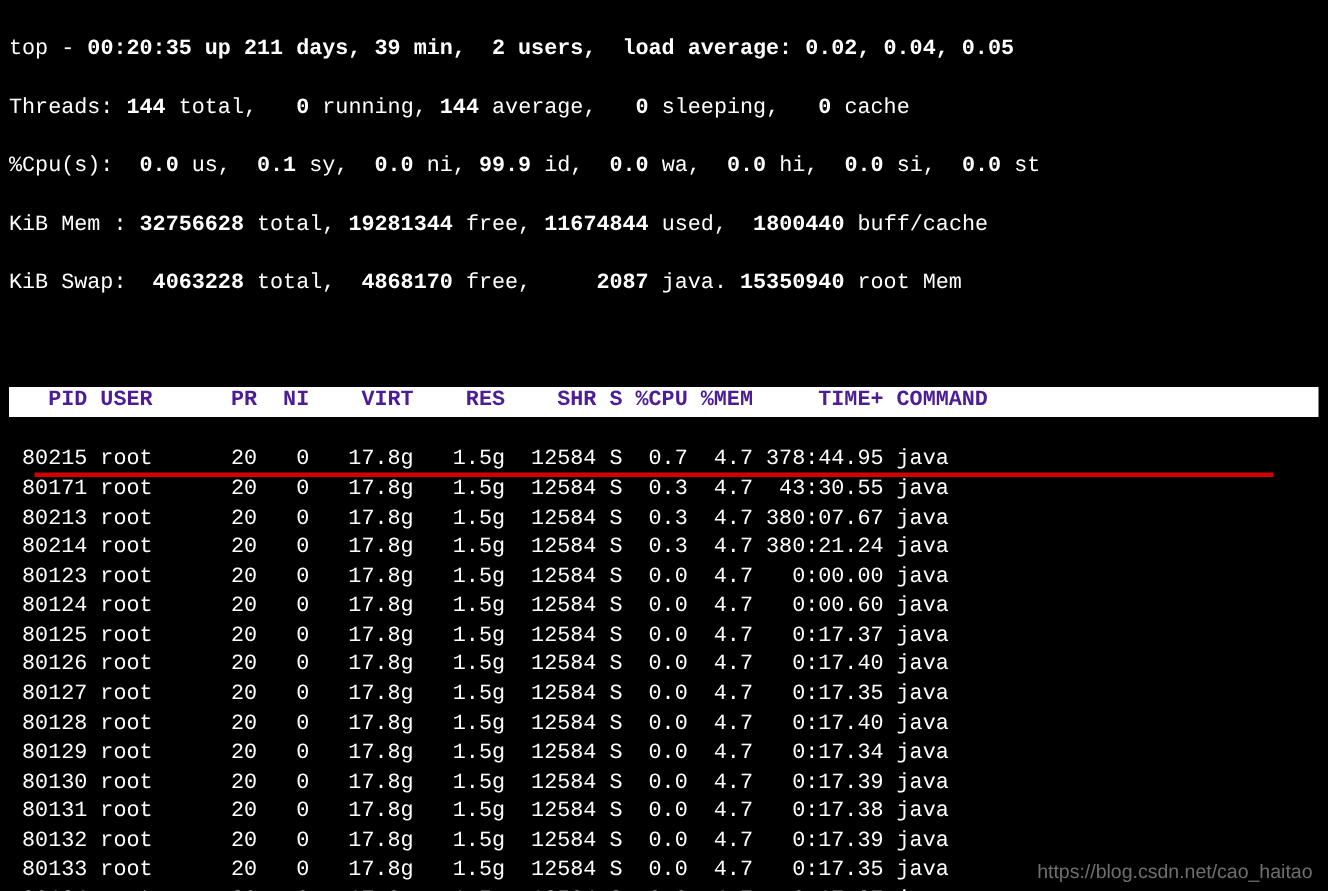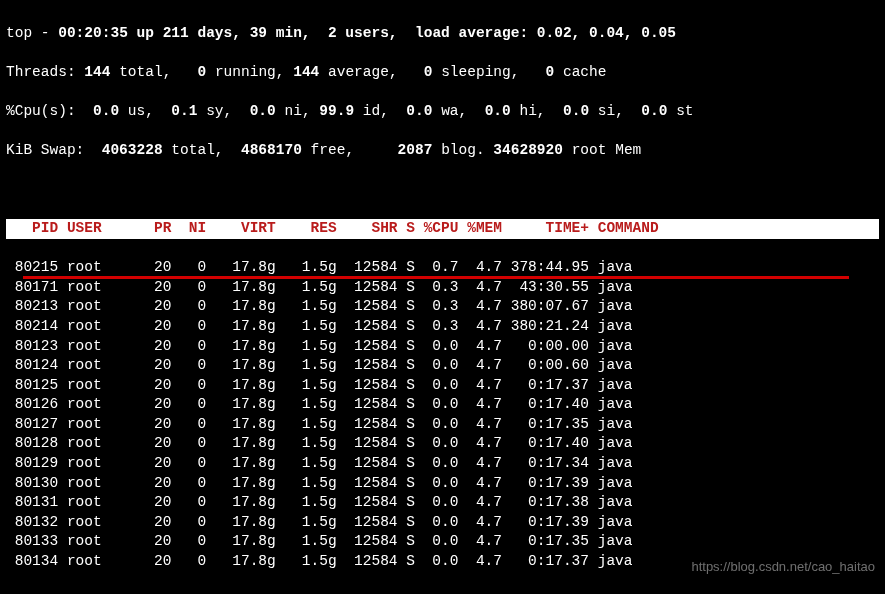--- a/index.html
+++ b/index.html
@@ -14,50 +14,51 @@
     height: 594px;
     overflow: hidden;
   }
   .term {
     padding: 4px 6px;
     white-space: pre;
   }
   .bold { font-weight: bold; }
   .hdr-row {
     background: #fff;
-    color: #b91c1c;
+    color: #4c1d95;
     font-weight: bold;
     display: block;
   }
   .row { display: block; position: relative; }
   .row.hl::after {
     content: "";
     position: absolute;
     left: 17px;
     right: 30px;
     bottom: -1px;
     height: 3px;
     background: #d30000;
   }
   .watermark {
     position: absolute;
     right: 10px;
-    bottom: 18px;
+    bottom: 4px;
     color: rgba(200,200,200,0.55);
     font-family: Arial, sans-serif;
     font-size: 13px;
     pointer-events: none;
   }
 </style>
 </head>
 <body>
 
 <div class="term">
 <span class="row"><span>top - </span><span class="bold">00:20:35 up 211 days, 39 min,  2 users,  load average: 0.02, 0.04, 0.05</span></span>
 <span class="row"><span>Threads: </span><span class="bold">144 </span><span>total,   </span><span class="bold">0 </span><span>running, </span><span class="bold">144 </span><span>average,   </span><span class="bold">0 </span><span>sleeping,   </span><span class="bold">0 </span><span>cache</span></span>
 <span class="row"><span>%Cpu(s):  </span><span class="bold">0.0 </span><span>us,  </span><span class="bold">0.1 </span><span>sy,  </span><span class="bold">0.0 </span><span>ni, </span><span class="bold">99.9 </span><span>id,  </span><span class="bold">0.0 </span><span>wa,  </span><span class="bold">0.0 </span><span>hi,  </span><span class="bold">0.0 </span><span>si,  </span><span class="bold">0.0 </span><span>st</span></span>
-<span class="row"><span>KiB Swap:  </span><span class="bold">4063228 </span><span>total,  </span><span class="bold">4868170 </span><span>free,     </span><span class="bold">2087 </span><span>blog. </span><span class="bold">34628920 </span><span>root Mem </span></span>
+<span class="row"><span>KiB Mem : </span><span class="bold">32756628 </span><span>total, </span><span class="bold">19281344 </span><span>free, </span><span class="bold">11674844 </span><span>used,  </span><span class="bold">1800440 </span><span>buff/cache</span></span>
+<span class="row"><span>KiB Swap:  </span><span class="bold">4063228 </span><span>total,  </span><span class="bold">4868170 </span><span>free,     </span><span class="bold">2087 </span><span>java. </span><span class="bold">15350940 </span><span>root Mem </span></span>
 <span class="row"> </span>
 <span class="hdr-row">   PID USER      PR  NI    VIRT    RES    SHR S %CPU %MEM     TIME+ COMMAND         </span>
 <div id="rows"><span class="row hl"> 80215 root      20   0   17.8g   1.5g  12584 S  0.7  4.7 378:44.95 java</span><span class="row"> 80171 root      20   0   17.8g   1.5g  12584 S  0.3  4.7  43:30.55 java</span><span class="row"> 80213 root      20   0   17.8g   1.5g  12584 S  0.3  4.7 380:07.67 java</span><span class="row"> 80214 root      20   0   17.8g   1.5g  12584 S  0.3  4.7 380:21.24 java</span><span class="row"> 80123 root      20   0   17.8g   1.5g  12584 S  0.0  4.7   0:00.00 java</span><span class="row"> 80124 root      20   0   17.8g   1.5g  12584 S  0.0  4.7   0:00.60 java</span><span class="row"> 80125 root      20   0   17.8g   1.5g  12584 S  0.0  4.7   0:17.37 java</span><span class="row"> 80126 root      20   0   17.8g   1.5g  12584 S  0.0  4.7   0:17.40 java</span><span class="row"> 80127 root      20   0   17.8g   1.5g  12584 S  0.0  4.7   0:17.35 java</span><span class="row"> 80128 root      20   0   17.8g   1.5g  12584 S  0.0  4.7   0:17.40 java</span><span class="row"> 80129 root      20   0   17.8g   1.5g  12584 S  0.0  4.7   0:17.34 java</span><span class="row"> 80130 root      20   0   17.8g   1.5g  12584 S  0.0  4.7   0:17.39 java</span><span class="row"> 80131 root      20   0   17.8g   1.5g  12584 S  0.0  4.7   0:17.38 java</span><span class="row"> 80132 root      20   0   17.8g   1.5g  12584 S  0.0  4.7   0:17.39 java</span><span class="row"> 80133 root      20   0   17.8g   1.5g  12584 S  0.0  4.7   0:17.35 java</span><span class="row"> 80134 root      20   0   17.8g   1.5g  12584 S  0.0  4.7   0:17.37 java</span></div>
 </div>
 
 <div class="watermark">https://blog.csdn.net/cao_haitao</div>
 
 </body></html>

